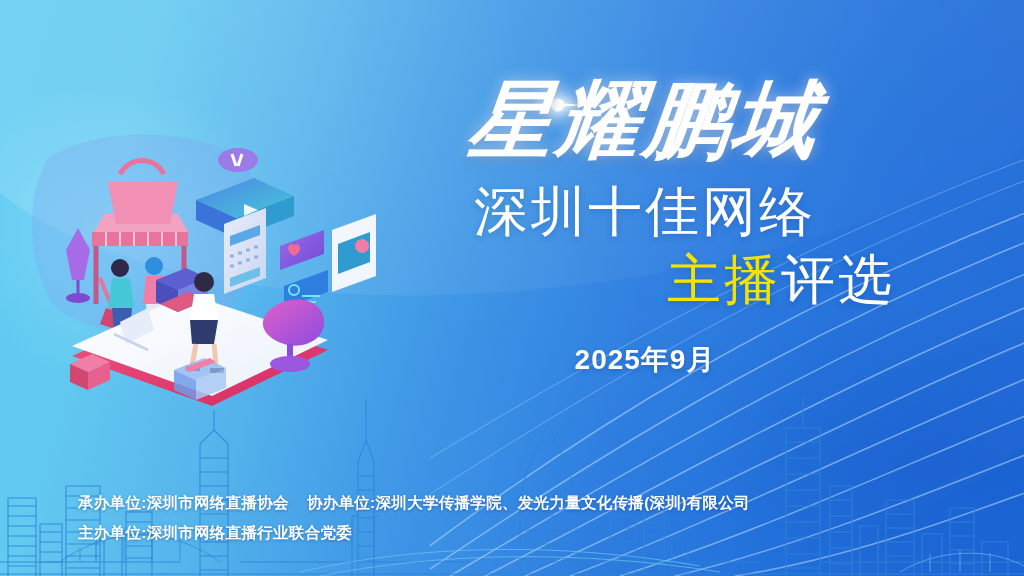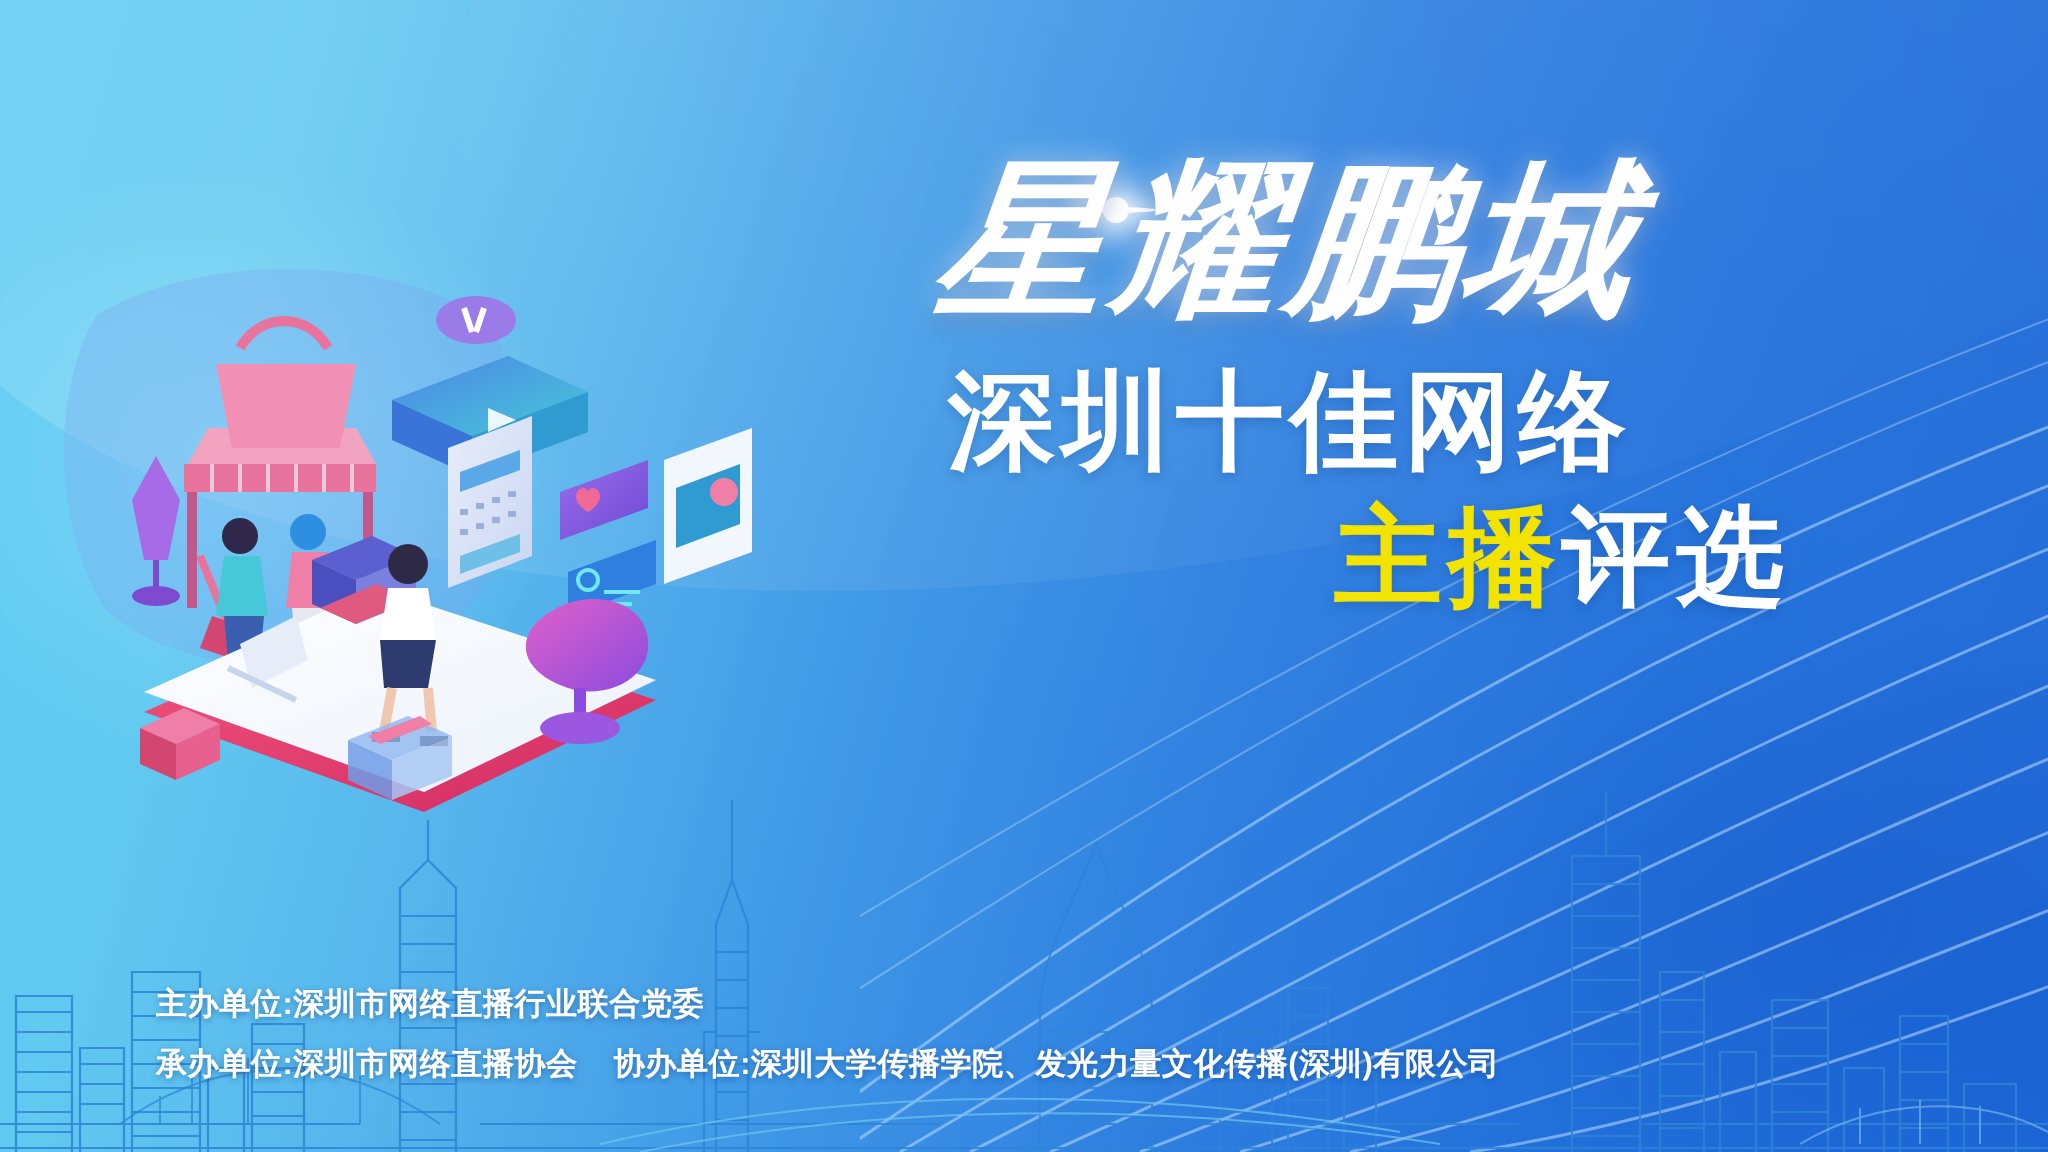--- a/index.html
+++ b/index.html
@@ -137,21 +137,21 @@
   .sparkle::before { width: 13px; height: 13px; }
   .sparkle::after {
     width: 40px; height: 3px;
     box-shadow: 0 0 10px 3px rgba(255,255,255,0.6);
   }
 
   .sub-line {
     margin-top: 16px;
     font-size: 54px;
     line-height: 1.16;
-    font-weight: bold;
+    font-weight: normal;
     color: #ffffff;
     letter-spacing: 3px;
     white-space: nowrap;
     text-shadow: 0 2px 6px rgba(10,50,120,0.25);
   }
   .sub-line-2 { margin-top: 6px; text-align: right; }
   .hl-yellow { color: #F3E300; }
 
   .date-line {
     margin-top: 30px;
@@ -422,22 +422,23 @@
   <div class="headline-block">
     <div class="sparkle"></div>
     <div class="main-title">星耀鹏城</div>
 
     <div class="sub-line">深圳十佳网络</div>
 
     <div class="sub-line sub-line-2">
       <span class="hl-yellow">主播</span><span>评选</span>
     </div>
 
+    <div class="date-line">2025年9月</div>
   </div>
 
   <div class="credits">
-    <div class="credit-row">主办单位:深圳市网络直播行业联合党委</div>
     <div class="credit-row">
       <span>承办单位:深圳市网络直播协会</span><span class="credit-gap"></span><span>协办单位:深圳大学传播学院、发光力量文化传播(深圳)有限公司</span>
     </div>
+    <div class="credit-row">主办单位:深圳市网络直播行业联合党委</div>
   </div>
 
 </div>
 
 </body></html>

